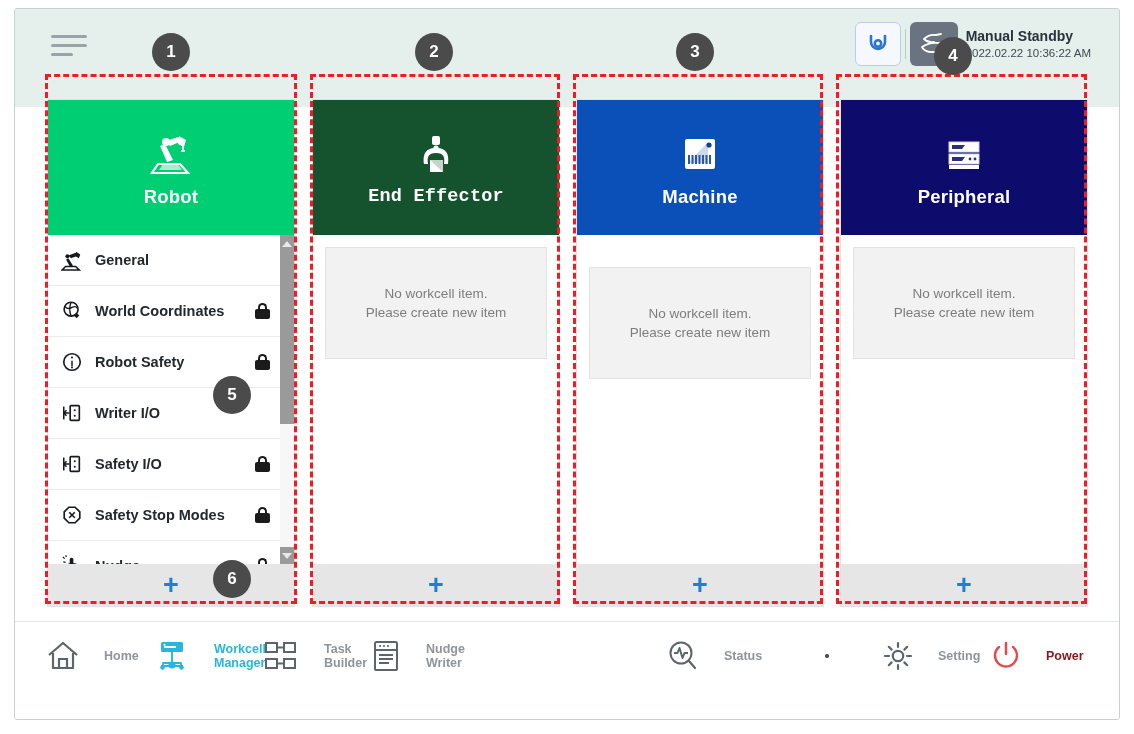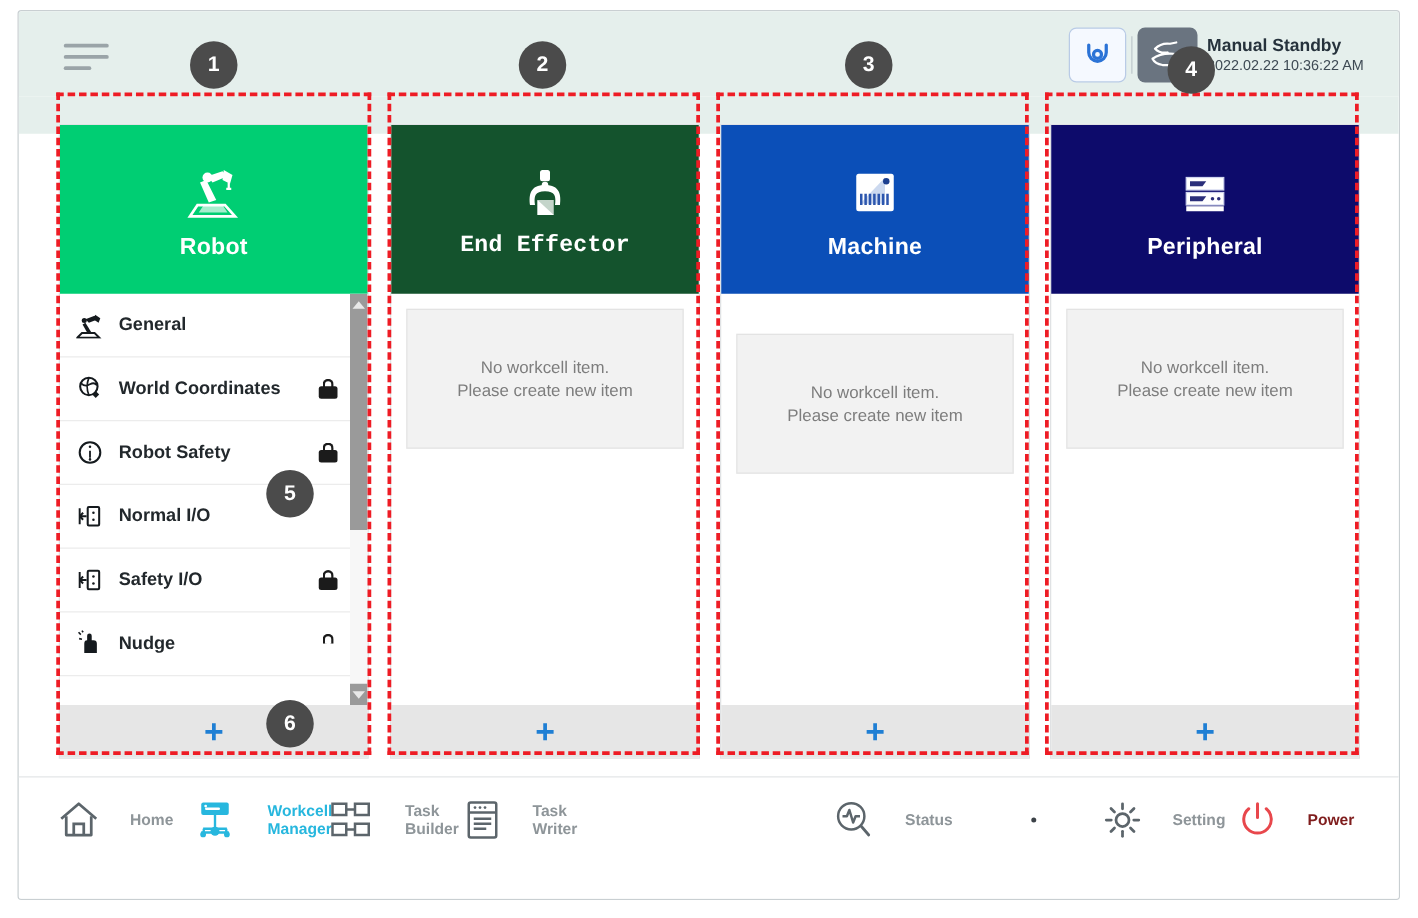--- a/index.html
+++ b/index.html
@@ -314,33 +314,46 @@
             <div class="menu-row">
               <div class="mi">
                 <svg width="22" height="22" viewBox="0 0 24 24">
                   <rect x="10" y="4" width="10" height="16" rx="1" fill="none" stroke="#151a1e" stroke-width="1.8"></rect>
                   <circle cx="15" cy="9" r="1.1" fill="#151a1e"></circle>
                   <circle cx="15" cy="15" r="1.1" fill="#151a1e"></circle>
                   <path d="M3 12 L9 12 M3 12 L6 9 M3 12 L6 15" fill="none" stroke="#151a1e" stroke-width="1.7"></path>
                   <path d="M3 5 L3 19" stroke="#151a1e" stroke-width="1.7"></path>
                 </svg>
               </div>
-              <div class="ml">Normal I/O</div>
+              <div class="ml">Writer I/O</div>
             </div>
             <div class="menu-row">
               <div class="mi">
                 <svg width="22" height="22" viewBox="0 0 24 24">
                   <rect x="10" y="4" width="10" height="16" rx="1" fill="none" stroke="#151a1e" stroke-width="1.8"></rect>
                   <circle cx="15" cy="9" r="1.1" fill="#151a1e"></circle>
                   <circle cx="15" cy="15" r="1.1" fill="#151a1e"></circle>
                   <path d="M3 12 L9 12 M3 12 L6 9 M3 12 L6 15" fill="none" stroke="#151a1e" stroke-width="1.7"></path>
                   <path d="M3 5 L3 19" stroke="#151a1e" stroke-width="1.7"></path>
                 </svg>
               </div>
               <div class="ml">Safety I/O</div>
+              <div class="lock">
+                <s></s>
+                <b></b>
+              </div>
+            </div>
+            <div class="menu-row">
+              <div class="mi">
+                <svg width="22" height="22" viewBox="0 0 24 24">
+                  <path d="M8.6 3.5 L15.4 3.5 L20.5 8.6 L20.5 15.4 L15.4 20.5 L8.6 20.5 L3.5 15.4 L3.5 8.6 Z" fill="none" stroke="#151a1e" stroke-width="1.8"></path>
+                  <path d="M9 9 L15 15 M15 9 L9 15" stroke="#151a1e" stroke-width="1.8"></path>
+                </svg>
+              </div>
+              <div class="ml">Safety Stop Modes</div>
               <div class="lock">
                 <s></s>
                 <b></b>
               </div>
             </div>
             <div class="menu-row">
               <div class="mi">
                 <svg width="22" height="22" viewBox="0 0 24 24">
                   <path d="M7 20 L7 12 Q7 9 9.5 9 L9.5 5 Q9.5 3 11.5 3 Q13.5 3 13.5 5 L13.5 9 L15 9 Q18 9 18 12 L18 20 Z" fill="#151a1e"></path>
                   <path d="M4 4 L2 2 M5 8 L2.5 7.5 M6 2 L5 0.5" stroke="#151a1e" stroke-width="1.4"></path>
@@ -496,21 +509,21 @@
         <div class="nic">
           <svg width="34" height="34" viewBox="0 0 34 34">
             <rect x="6" y="3" width="22" height="28" rx="1.6" fill="none" stroke="#5c656b" stroke-width="2"></rect>
             <path d="M6 11 L28 11" stroke="#5c656b" stroke-width="2"></path>
             <circle cx="11" cy="7" r="1.1" fill="#5c656b"></circle>
             <circle cx="15" cy="7" r="1.1" fill="#5c656b"></circle>
             <circle cx="19" cy="7" r="1.1" fill="#5c656b"></circle>
             <path d="M10 16 L24 16 M10 20 L24 20 M10 24 L20 24" stroke="#5c656b" stroke-width="1.9"></path>
           </svg>
         </div>
-        <div class="nlb">Task Writer</div>
+        <div class="nlb">Nudge Writer</div>
       </div>
     </div>
 
     <div class="navgroup" id="nav-right">
       <div class="navitem">
         <div class="nic">
           <svg width="36" height="34" viewBox="0 0 36 34">
             <circle cx="16" cy="14" r="10.5" fill="none" stroke="#5c656b" stroke-width="2"></circle>
             <path d="M9 14 L12.5 14 L14.5 9 L17.5 19 L19.5 14 L23 14" fill="none" stroke="#5c656b" stroke-width="2" stroke-linejoin="round"></path>
             <path d="M24 22 L30 29" stroke="#5c656b" stroke-width="2.2" stroke-linecap="round"></path>

